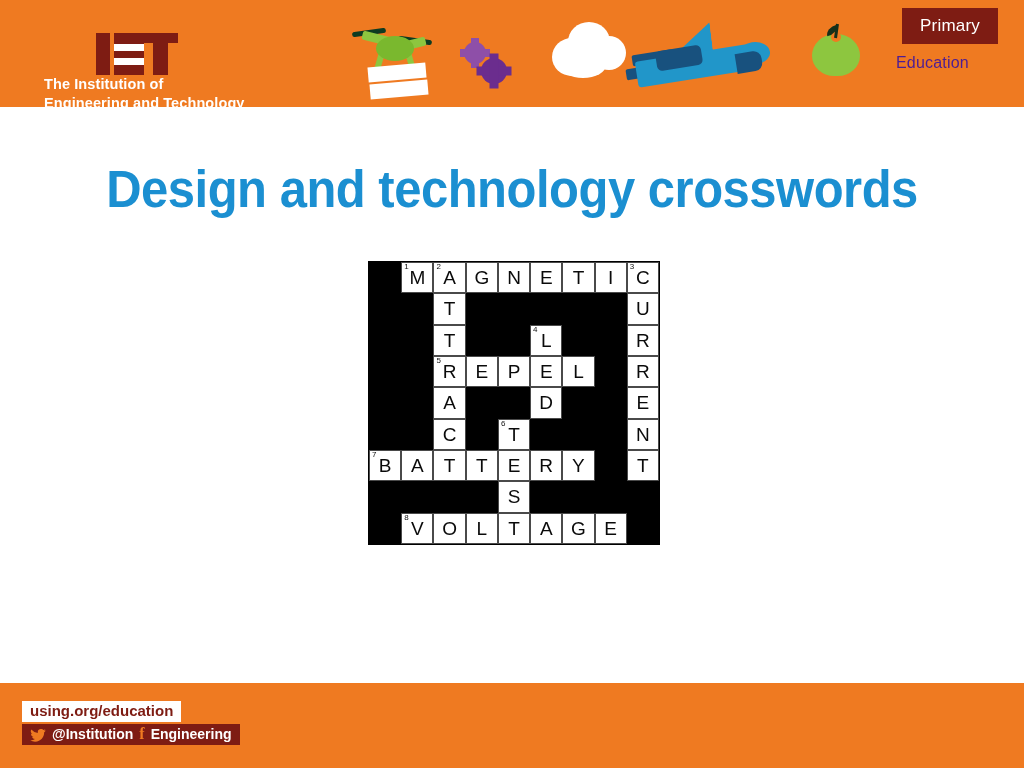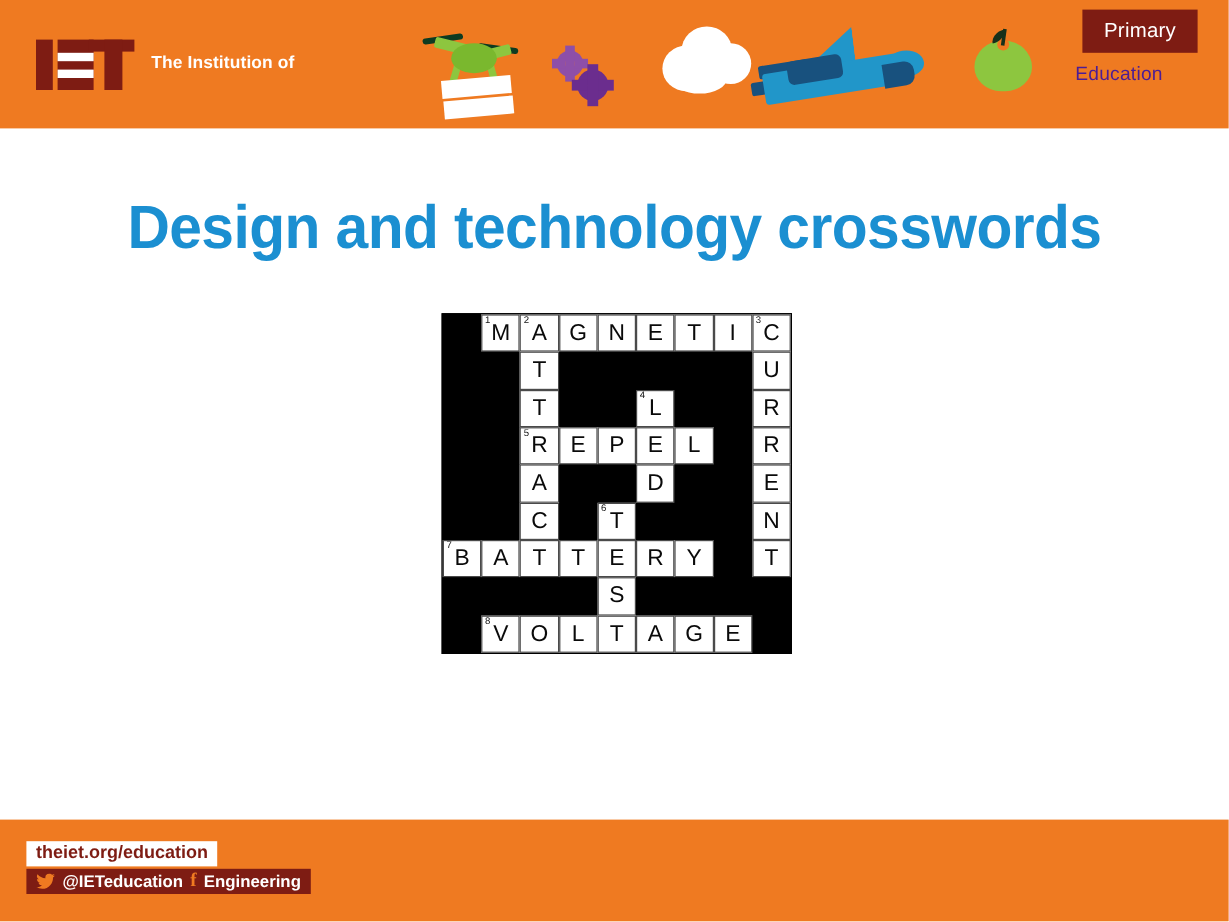--- a/index.html
+++ b/index.html
@@ -17,20 +17,21 @@
     left: 0; top: 0;
     width: 1024px; height: 107px;
     background: #EF7A21;
     overflow: hidden;
   }
   .iet-logo {
     position: absolute;
     left: 30px; top: 33px;
     display: flex;
     align-items: center;
+    flex-direction: column;
   }
   .iet-mark { position: relative; width: 82px; height: 42px; }
   .iet-mark .bar-i {
     position: absolute; left: 0; top: 0;
     width: 14px; height: 42px; background: #7E1C13;
   }
   .iet-mark .bar-e {
     position: absolute; left: 18px; top: 0;
     width: 30px; height: 42px; background: #7E1C13;
   }
@@ -249,20 +250,21 @@
     <div class="iet-mark">
       <div class="bar-i"></div>
       <div class="bar-e"></div>
       <div class="e-slot1"></div>
       <div class="e-slot2"></div>
       <div class="t-top"></div>
       <div class="t-stem"></div>
     </div>
     <div class="iet-words">
       <div>The Institution of</div>
+      <div>Engineering and Technology</div>
     </div>
   </div>
 
   <div class="drone">
     <div class="rotor-l"></div>
       <div class="rotor-r"></div>
     <div class="arm-l"></div>
       <div class="arm-r"></div>
     <div class="leg-l"></div>
       <div class="leg-r"></div>
@@ -485,27 +487,27 @@
     </div>
     <div class="cell"></div>
   </div>
 
 <div class="subtitle">
 </div>
 
 <div class="footer-bar">
 
   <div class="url-bar">
-    <span>theiet.org/education</span>
+    <span>using.org/education</span>
   </div>
 
   <div class="social-bar">
     <span class="tw-icon">
       <svg viewBox="0 0 24 20" width="16" height="13" aria-hidden="true">
         <path fill="#EF7A21" d="M24 2.4a9.6 9.6 0 0 1-2.8.8A4.9 4.9 0 0 0 23.3.4a9.7 9.7 0 0 1-3.1 1.2A4.9 4.9 0 0 0 11.8 6 13.9 13.9 0 0 1 1.7.9 4.9 4.9 0 0 0 3.2 7.4 4.8 4.8 0 0 1 1 6.8v.1a4.9 4.9 0 0 0 3.9 4.8 4.9 4.9 0 0 1-2.2.1 4.9 4.9 0 0 0 4.6 3.4A9.9 9.9 0 0 1 0 17.3 13.9 13.9 0 0 0 7.5 19.5c9.1 0 14-7.5 14-14v-.6A9.9 9.9 0 0 0 24 2.4z"></path>
       </svg>
     </span>
-    <span class="handle">@IETeducation</span>
+    <span class="handle">@Institution</span>
     <span class="fb-icon">f</span>
     <span class="handle">Engineering</span>
   </div>
 
 </div>
 
 </body></html>

